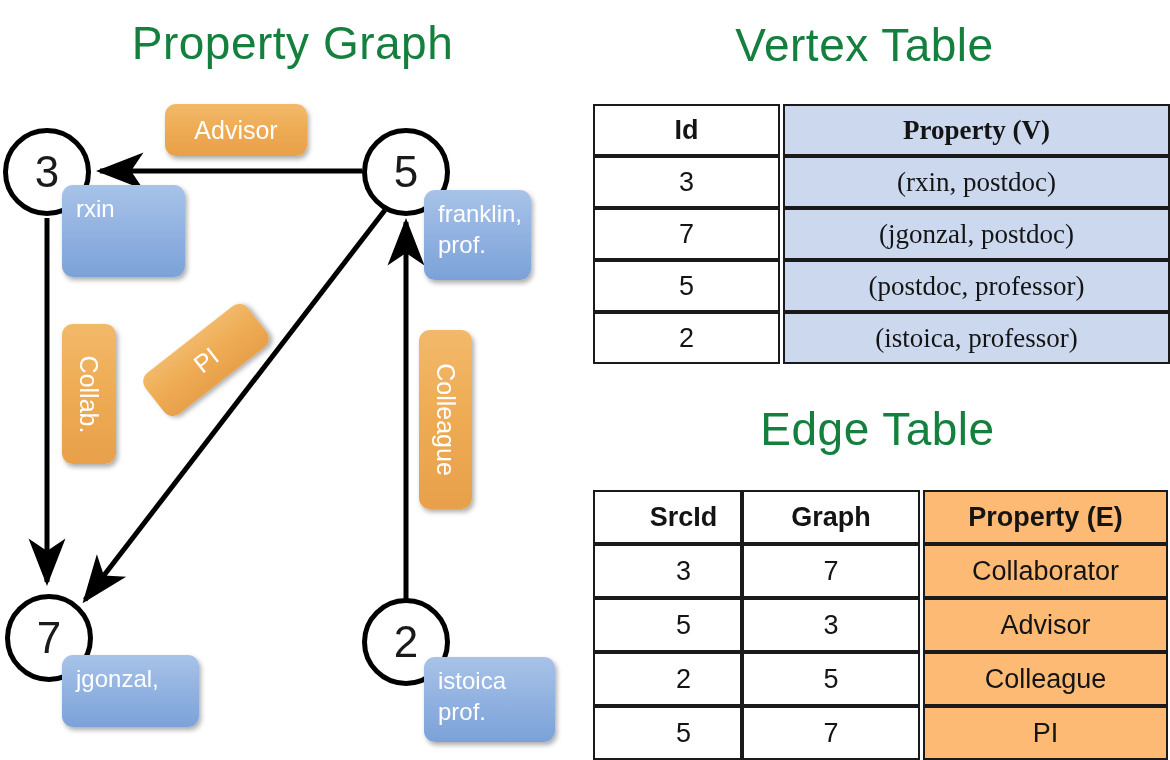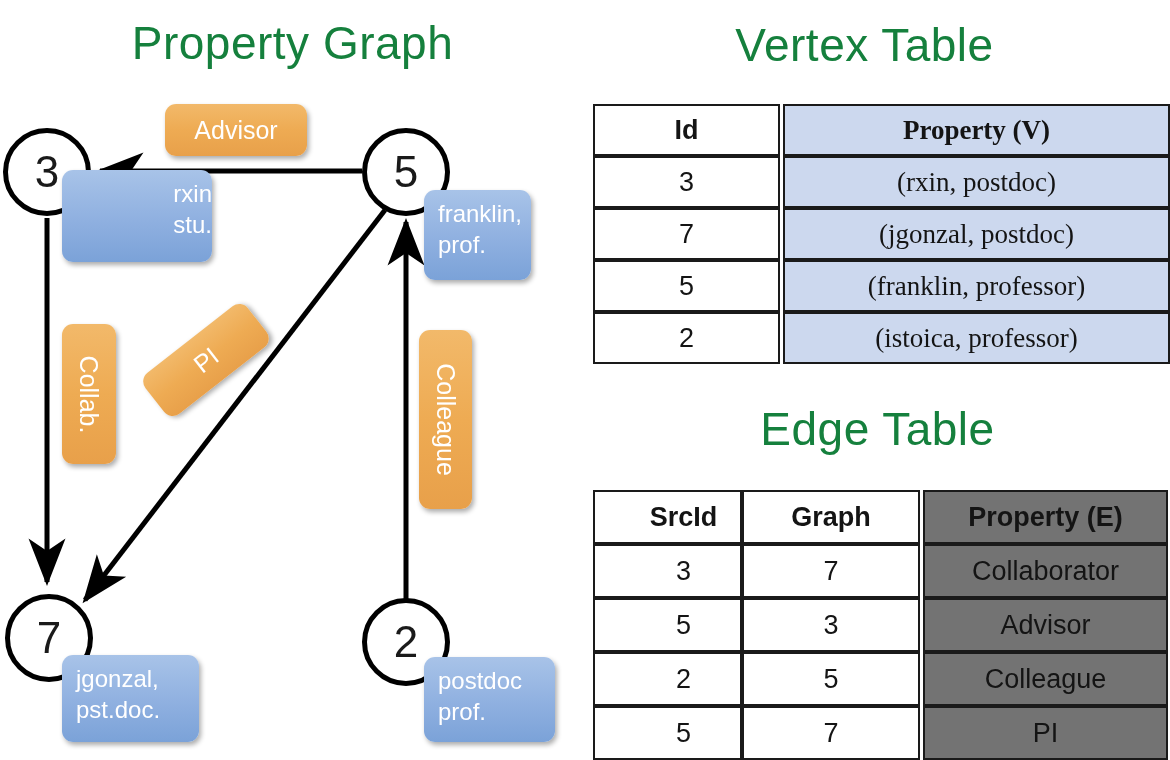--- a/index.html
+++ b/index.html
@@ -39,21 +39,21 @@
   .orangebox.vert span{display:block;transform:rotate(90deg);white-space:nowrap;}
   .orangebox.rot{transform:rotate(-38deg);}
 
   
   .tbl{position:absolute;border-collapse:separate;border-spacing:0;}
   .tbl td,.tbl th{border:2px solid #1a1a1a;text-align:center;
        font-weight:400;font-size:27px;color:#141414;padding:0;
        box-sizing:border-box;white-space:nowrap;}
   .tbl th{font-weight:700;}
   .vcell-blue{background:#ccd8ee;font-family:Liberation Serif, serif;}
-  .vcell-orange{background:#737373;}
+  .vcell-orange{background:#fdba74;}
   .gapcol{border:none !important;width:3px;padding:0;background:#fff;}
 
   #vertex-table{left:593px;top:104px;}
   #vertex-table td,#vertex-table th{height:52px;}
   #vertex-table .c-id{width:187px;margin-top:44px;}
   #vertex-table .c-prop{width:387px;}
 
   #edge-table{left:593px;top:490px;}
   #edge-table td,#edge-table th{height:54px;}
   #edge-table .c-src{width:149px;padding-left:32px;}
@@ -91,37 +91,35 @@
     <g>
       <line x1="406" y1="600" x2="406" y2="222" stroke="#000" stroke-width="5" marker-end="url(#ah)"></line>
     </g>
   </svg>
 
   <div class="node" id="node-3" style="left:3px;top:128px;width:88px;height:88px;">3</div>
   <div class="node" id="node-5" style="left:362px;top:128px;width:88px;height:88px;">5</div>
   <div class="node" id="node-7" style="left:5px;top:594px;width:88px;height:88px;">7</div>
   <div class="node" id="node-2" style="left:362px;top:598px;width:88px;height:88px;">2</div>
 
-  <div class="bluebox" style="left:62px;top:170px;width:150px;height:92px;text-align:right;">
+  <div class="bluebox" style="left:62px;top:185px;width:123px;height:92px;">
     <div>rxin</div>
-    <div>stu.</div>
   </div>
 
   <div class="bluebox" style="left:424px;top:190px;width:107px;height:90px;">
     <div>franklin,</div>
     <div>prof.</div>
   </div>
 
-  <div class="bluebox" style="left:62px;top:655px;width:137px;height:87px;">
+  <div class="bluebox" style="left:62px;top:655px;width:137px;height:72px;">
     <div>jgonzal,</div>
-    <div>pst.doc.</div>
   </div>
 
   <div class="bluebox" style="left:424px;top:657px;width:131px;height:85px;">
-    <div>postdoc</div>
+    <div>istoica</div>
     <div>prof.</div>
   </div>
 
   <div class="orangebox" style="left:165px;top:104px;width:142px;height:52px;">
     <span>Advisor</span>
   </div>
 
   <div class="orangebox vert" style="left:62px;top:324px;width:54px;height:140px;">
     <span>Collab.</span>
   </div>
@@ -147,21 +145,21 @@
         <td class="c-prop vcell-blue">(rxin, postdoc)</td>
       </tr>
       <tr>
         <td class="c-id">7</td>
         <td class="gapcol"></td>
         <td class="c-prop vcell-blue">(jgonzal, postdoc)</td>
       </tr>
       <tr>
         <td class="c-id">5</td>
         <td class="gapcol"></td>
-        <td class="c-prop vcell-blue">(franklin, professor)</td>
+        <td class="c-prop vcell-blue">(postdoc, professor)</td>
       </tr>
       <tr>
         <td class="c-id">2</td>
         <td class="gapcol"></td>
         <td class="c-prop vcell-blue">(istoica, professor)</td>
       </tr>
     </tbody>
   </table>
 
   <table class="tbl" id="edge-table">

